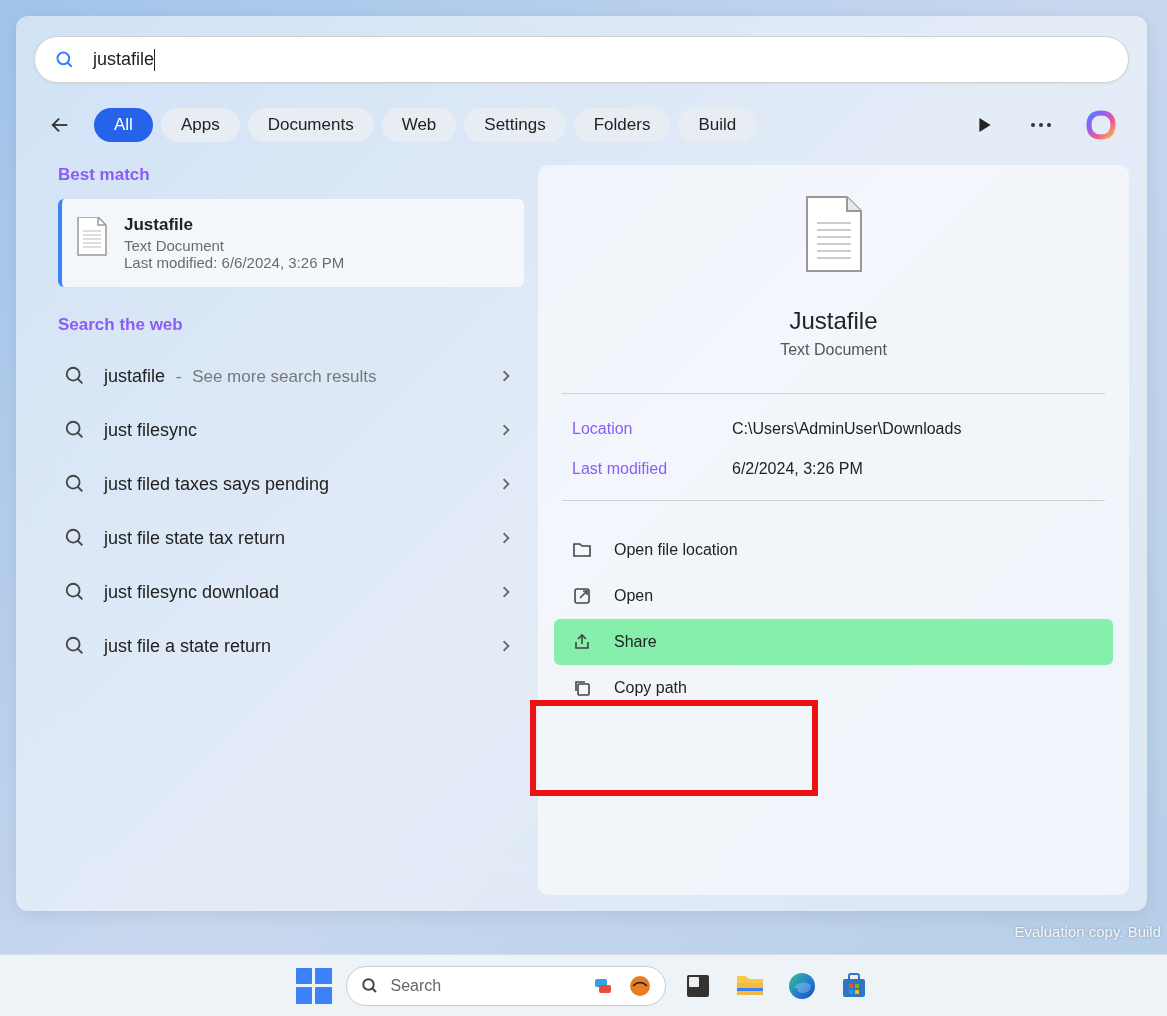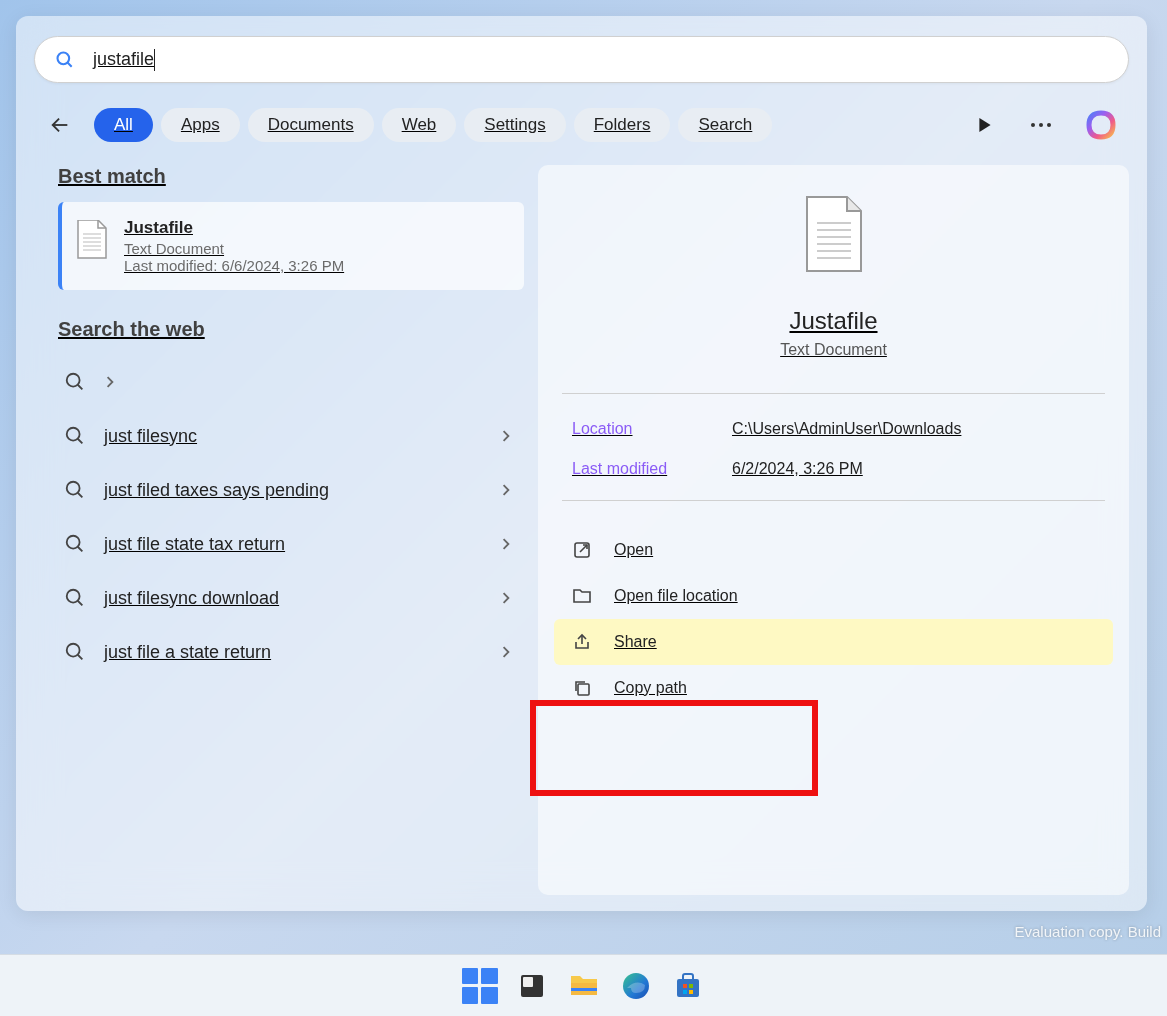--- a/index.html
+++ b/index.html
@@ -1,37 +1,37 @@
 <!DOCTYPE html>
 <html><head>
   <meta charset="utf-8">
   <style>
     * { margin: 0; padding: 0; box-sizing: border-box; font-family: "Segoe UI", Arial, sans-serif; }
     body { width: 1167px; height: 1016px; background: linear-gradient(135deg, #a1c4eb 0%, #c8d8ef 50%, #b5cee8 100%); overflow: hidden; position: relative; }
     
-    .search-window { position: absolute; top: 16px; left: 16px; right: 20px; bottom: 105px; background: rgba(255,255,255,0.5); border-radius: 12px; padding: 20px 18px 0 18px; backdrop-filter: blur(20px); box-shadow: 0 4px 20px rgba(0,0,0,0.08); text-decoration: underline; }
+    .search-window { position: absolute; top: 16px; left: 16px; right: 20px; bottom: 105px; background: rgba(255,255,255,0.5); border-radius: 12px; padding: 20px 18px 0 18px; backdrop-filter: blur(20px); box-shadow: 0 4px 20px rgba(0,0,0,0.08); }
     
     .search-bar { background: #fff; border-radius: 28px; height: 47px; display: flex; align-items: center; padding: 0 20px; border: 1px solid #d0d0d0; box-shadow: 0 1px 3px rgba(0,0,0,0.05); margin-bottom: 22px; }
     .search-icon-main { width: 20px; height: 20px; margin-right: 18px; flex-shrink: 0; }
     .search-input { border: none; outline: none; font-size: 18px; color: #222; flex: 1; background: transparent; }
     .cursor { display: inline-block; width: 1px; height: 22px; background: #222; vertical-align: middle; }
     
     .filter-row { display: flex; align-items: center; gap: 8px; padding: 0 8px; margin-bottom: 20px; justify-content: flex-end; }
     .back-btn { width: 36px; height: 36px; display: flex; align-items: center; justify-content: center; margin-right: 8px; cursor: pointer; }
     .filter-pill { padding: 7px 20px; border-radius: 22px; font-size: 17px; color: #222; background: #e8edf3; cursor: pointer; }
     .filter-pill.active { background: #2563eb; color: #fff; font-weight: 500; }
     .filter-spacer { flex: 1; }
     .filter-right-icon { width: 28px; height: 28px; display: flex; align-items: center; justify-content: center; margin: 0 10px; cursor: pointer; }
     .copilot-icon { width: 40px; height: 40px; margin-left: 8px; }
 
     .content-row { display: flex; gap: 14px; height: calc(100% - 145px); }
     .left-col { flex: 0 0 490px; padding-left: 24px; }
     .right-col { flex: 1; background: rgba(255,255,255,0.55); border-radius: 10px; padding: 30px 0 0 0; overflow: hidden; }
 
-    .section-title { font-size: 20px; font-weight: 600; color: #404040; margin-bottom: 14px; margin-left: 0; }
+    .section-title { font-size: 17px; font-weight: 600; color: #8b5cf6; margin-bottom: 14px; margin-left: 0; }
     
     .best-match-card { background: rgba(255,255,255,0.7); border-radius: 6px; padding: 16px 14px; display: flex; gap: 16px; border-left: 4px solid #3b82f6; position: relative; margin-bottom: 28px; cursor: pointer; }
     .file-icon-sm { width: 32px; height: 40px; flex-shrink: 0; margin-top: 2px; }
     .best-match-card .title { font-size: 17px; font-weight: 600; color: #222; margin-bottom: 2px; }
     .best-match-card .sub { font-size: 15px; color: #6b6b6b; }
     
     .web-results { margin-top: 8px; }
     .web-item { display: flex; align-items: center; gap: 18px; padding: 16px 12px 16px 6px; cursor: pointer; }
     .web-item .search-icon-sm { width: 22px; height: 22px; flex-shrink: 0; }
     .web-item .text { font-size: 18px; color: #222; flex: 1; }
@@ -43,21 +43,21 @@
     .preview-title { text-align: center; font-size: 24px; color: #222; margin-bottom: 6px; }
     .preview-sub { text-align: center; font-size: 16px; color: #555; margin-bottom: 34px; }
     .preview-divider { height: 1px; background: #d0d0d0; margin: 0 24px 26px 24px; }
     
     .meta-row { display: flex; padding: 0 34px; margin-bottom: 22px; font-size: 16px; }
     .meta-label { color: #8b5cf6; width: 160px; }
     .meta-val { color: #222; }
     
     .action-list { margin-top: 10px; padding: 0 16px; }
     .action-item { display: flex; align-items: center; gap: 22px; padding: 13px 18px; border-radius: 6px; cursor: pointer; font-size: 16px; color: #222; }
-    .action-item.hover { background: #fef9c3; }
+    .action-item.hover { background: #86efac; }
     .action-icon { width: 20px; height: 20px; flex-shrink: 0; }
 
     .red-box { position: absolute; border: 6px solid #e11; pointer-events: none; }
     .red-box-1 { top: 700px; left: 530px; width: 288px; height: 96px; }
 
     .watermark { position: absolute; bottom: 76px; right: 6px; color: rgba(255,255,255,0.85); font-size: 15px; text-shadow: 0 0 3px rgba(0,0,0,0.3); }
 
     .taskbar { position: absolute; bottom: 0; left: 0; right: 0; height: 62px; background: #eef3f8; display: flex; align-items: center; justify-content: center; gap: 12px; border-top: 1px solid #d5dce4; }
     .task-btn { width: 40px; height: 40px; display: flex; align-items: center; justify-content: center; border-radius: 6px; cursor: pointer; }
     .task-search { width: 320px; height: 40px; background: #fff; border-radius: 20px; display: flex; align-items: center; padding: 0 14px; border: 1px solid #ccc; gap: 12px; }
@@ -87,21 +87,21 @@
           <line x1="20" y1="12" x2="5" y2="12"></line>
           <polyline points="11 5 4 12 11 19"></polyline>
         </svg>
     </div>
     <div class="filter-pill active">All</div>
     <div class="filter-pill">Apps</div>
     <div class="filter-pill">Documents</div>
     <div class="filter-pill">Web</div>
     <div class="filter-pill">Settings</div>
     <div class="filter-pill">Folders</div>
-    <div class="filter-pill">Search</div>
+    <div class="filter-pill">Build</div>
     <div class="filter-spacer"></div>
     <div class="filter-right-icon">
       <svg width="14" height="14" viewBox="0 0 10 10" fill="#222">
           <polygon points="1,0 9,5 1,10"></polygon>
         </svg>
     </div>
     <div class="filter-right-icon">
       <svg width="22" height="6" viewBox="0 0 22 6" fill="#333">
           <circle cx="3" cy="3" r="2"></circle>
           <circle cx="11" cy="3" r="2"></circle>
@@ -141,20 +141,21 @@
         </div>
       </div>
 
       <div class="section-title">Search the web</div>
       <div class="web-results">
         <div class="web-item">
           <svg class="search-icon-sm" viewBox="0 0 24 24" fill="none" stroke="#444" stroke-width="2">
               <circle cx="10" cy="10" r="7"></circle>
               <line x1="20" y1="20" x2="15" y2="15"></line>
             </svg>
+          <div class="text"><span>justafile</span><span class="hint"> - </span><span class="hint">See more search results</span></div>
           <svg class="chevron-right" viewBox="0 0 10 10" fill="none" stroke="#666" stroke-width="1.5">
               <polyline points="3,1 7,5 3,9"></polyline>
             </svg>
         </div>
         <div class="web-item">
           <svg class="search-icon-sm" viewBox="0 0 24 24" fill="none" stroke="#444" stroke-width="2">
               <circle cx="10" cy="10" r="7"></circle>
               <line x1="20" y1="20" x2="15" y2="15"></line>
             </svg>
           <div class="text">just filesync</div>
@@ -227,31 +228,31 @@
       </div>
       <div class="meta-row">
         <div class="meta-label">Last modified</div>
         <div class="meta-val">6/2/2024, 3:26 PM</div>
       </div>
       <div class="preview-divider" style="margin-top:10px;"></div>
 
       <div class="action-list">
         <div class="action-item">
           <svg class="action-icon" viewBox="0 0 20 20" fill="none" stroke="#444" stroke-width="1.6">
+              <path d="M2 6 L2 16 L18 16 L18 6 L10 6 L8 4 L2 4 Z"></path>
+            </svg>
+          <span>Open file location</span>
+        </div>
+        <div class="action-item">
+          <svg class="action-icon" viewBox="0 0 20 20" fill="none" stroke="#444" stroke-width="1.6">
               <rect x="3" y="3" width="14" height="14" rx="2"></rect>
               <line x1="8" y1="12" x2="15" y2="5"></line>
               <polyline points="11,5 15,5 15,9"></polyline>
             </svg>
           <span>Open</span>
-        </div>
-        <div class="action-item">
-          <svg class="action-icon" viewBox="0 0 20 20" fill="none" stroke="#444" stroke-width="1.6">
-              <path d="M2 6 L2 16 L18 16 L18 6 L10 6 L8 4 L2 4 Z"></path>
-            </svg>
-          <span>Open file location</span>
         </div>
         <div class="action-item hover">
           <svg class="action-icon" viewBox="0 0 20 20" fill="none" stroke="#444" stroke-width="1.6">
               <path d="M4 10 L4 16 L16 16 L16 10"></path>
               <path d="M10 3 L10 12"></path>
               <polyline points="6,7 10,3 14,7"></polyline>
             </svg>
           <span>Share</span>
         </div>
         <div class="action-item">
@@ -271,20 +272,37 @@
 <div class="watermark">Evaluation copy. Build</div>
 
 <div class="taskbar">
   <div class="task-btn">
     <div class="start-logo">
         <div></div>
         <div></div>
         <div></div>
         <div></div>
       </div>
+  </div>
+  <div class="task-search">
+    <svg width="18" height="18" viewBox="0 0 24 24" fill="none" stroke="#444" stroke-width="2.5">
+        <circle cx="10" cy="10" r="7"></circle>
+        <line x1="20" y1="20" x2="15" y2="15"></line>
+      </svg>
+    <span class="lbl">Search</span>
+    <div class="chips">
+      <svg width="30" height="22" viewBox="0 0 30 22">
+          <rect x="0" y="4" width="12" height="8" rx="2" fill="#2ea3dd"></rect>
+          <rect x="4" y="10" width="12" height="8" rx="2" fill="#e74c3c"></rect>
+        </svg>
+      <svg width="22" height="22" viewBox="0 0 22 22">
+          <circle cx="11" cy="11" r="10" fill="#e67e22"></circle>
+          <path d="M4 11 Q11 4 18 11" stroke="#222" stroke-width="1.5" fill="none"></path>
+        </svg>
+    </div>
   </div>
   <div class="task-btn">
     <svg width="26" height="26" viewBox="0 0 26 26">
         <rect x="2" y="2" width="22" height="22" rx="2" fill="#333"></rect>
         <rect x="4" y="4" width="10" height="10" rx="1" fill="#eee"></rect>
       </svg>
   </div>
   <div class="task-btn">
     <svg width="30" height="26" viewBox="0 0 30 26">
         <path d="M2 6 L2 22 L28 22 L28 6 L14 6 L11 3 L2 3 Z" fill="#f7c94b"></path>

